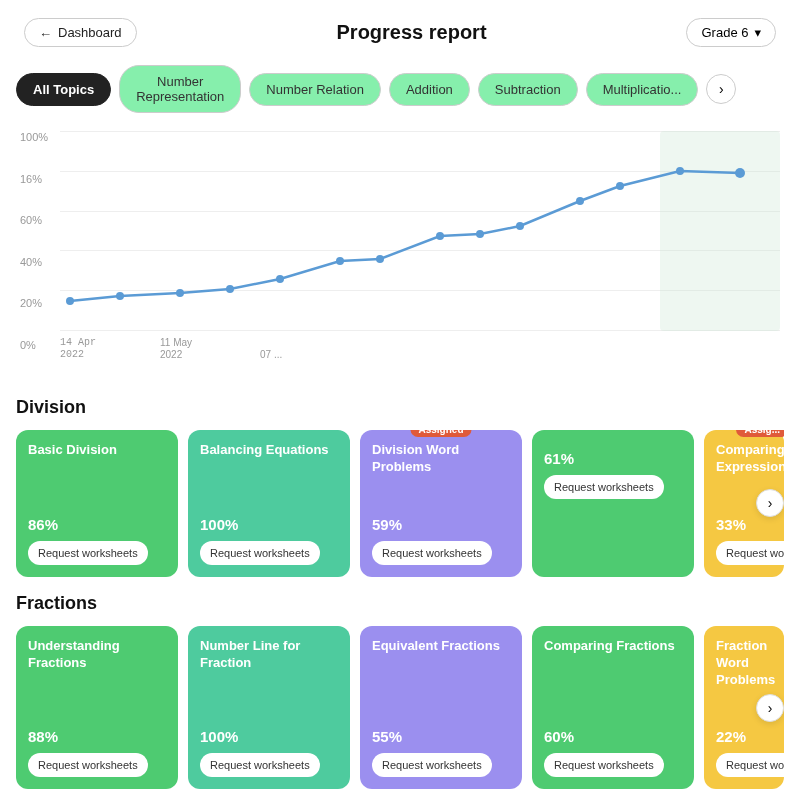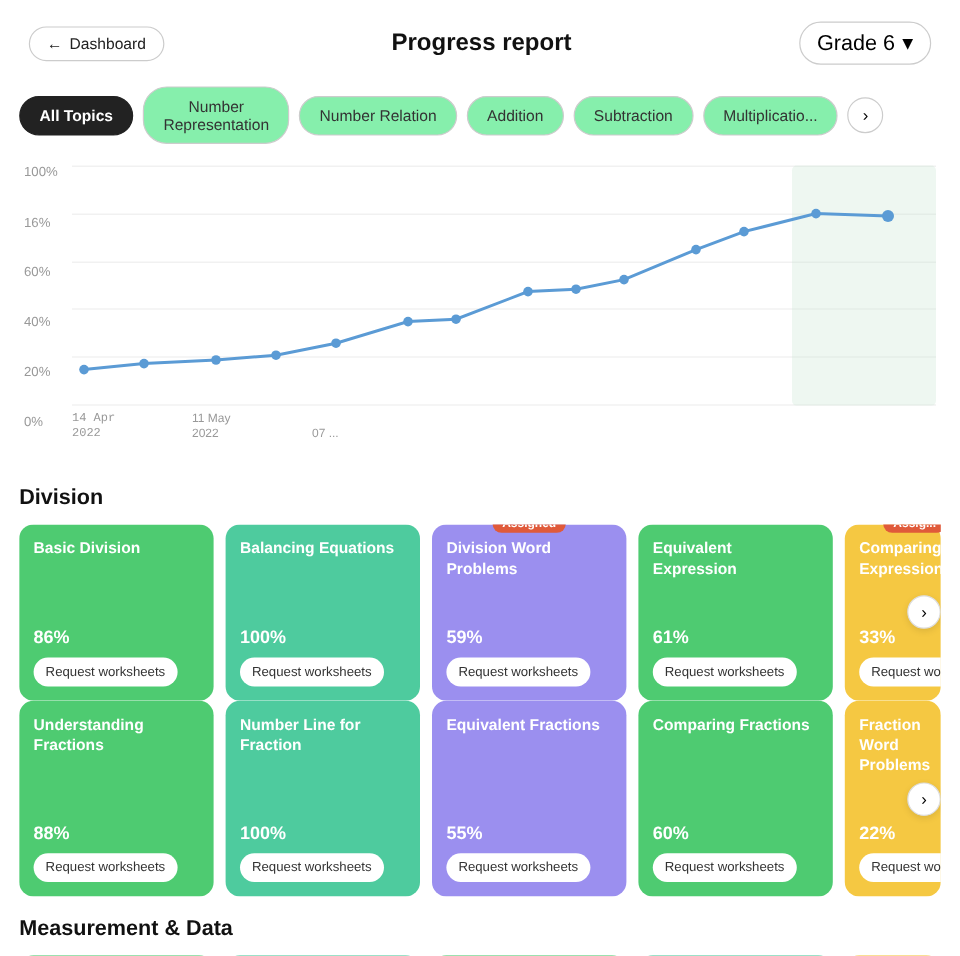--- a/index.html
+++ b/index.html
@@ -40,21 +40,21 @@
       font-weight: 700;
       color: #111;
     }
     .grade-selector {
       display: flex;
       align-items: center;
       gap: 6px;
       border: 1.5px solid #ccc;
       border-radius: 20px;
       padding: 6px 14px;
-      font-size: 18px;
+      font-size: 13px;
       cursor: pointer;
       background: #fff;
     }
     
     .topics-bar {
       display: flex;
       align-items: center;
       gap: 8px;
       padding: 8px 16px;
       overflow: hidden;
@@ -357,38 +357,38 @@
         </div>
         <div class="card purple" style="position:relative;">
           <div class="assigned-badge">Assigned</div>
           <div class="card-title">Division Word Problems</div>
           <div>
             <div class="card-percent">59%</div>
             <button class="card-btn">Request worksheets</button>
           </div>
         </div>
         <div class="card green">
-          <div class="card-title">Equivalent Expression</div>
           <div>
             <div class="card-percent">61%</div>
             <button class="card-btn">Request worksheets</button>
           </div>
         </div>
         <div class="card yellow partial-card" style="position:relative;">
           <div class="assigned-badge-right">Assig...</div>
           <div class="card-title">Comparing Expressions</div>
           <div>
             <div class="card-percent">33%</div>
             <button class="card-btn">Request worksheets</button>
           </div>
           <div class="scroll-arrow">›</div>
         </div>
       </div>
     </div>
 
+    <div class="section-title">Fractions</div>
     <div class="cards-container">
       <div class="cards-row">
         <div class="card green">
           <div class="card-title">Understanding Fractions</div>
           <div>
             <div class="card-percent">88%</div>
             <button class="card-btn">Request worksheets</button>
           </div>
         </div>
         <div class="card teal">

